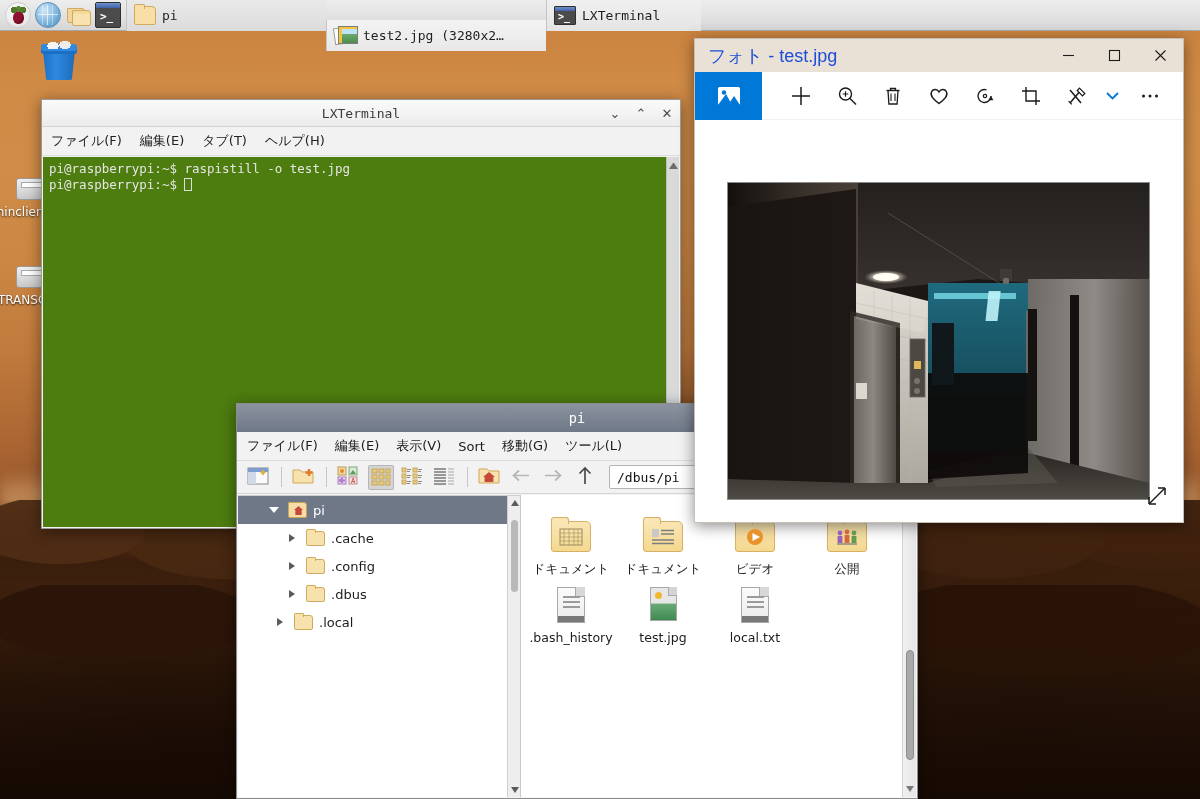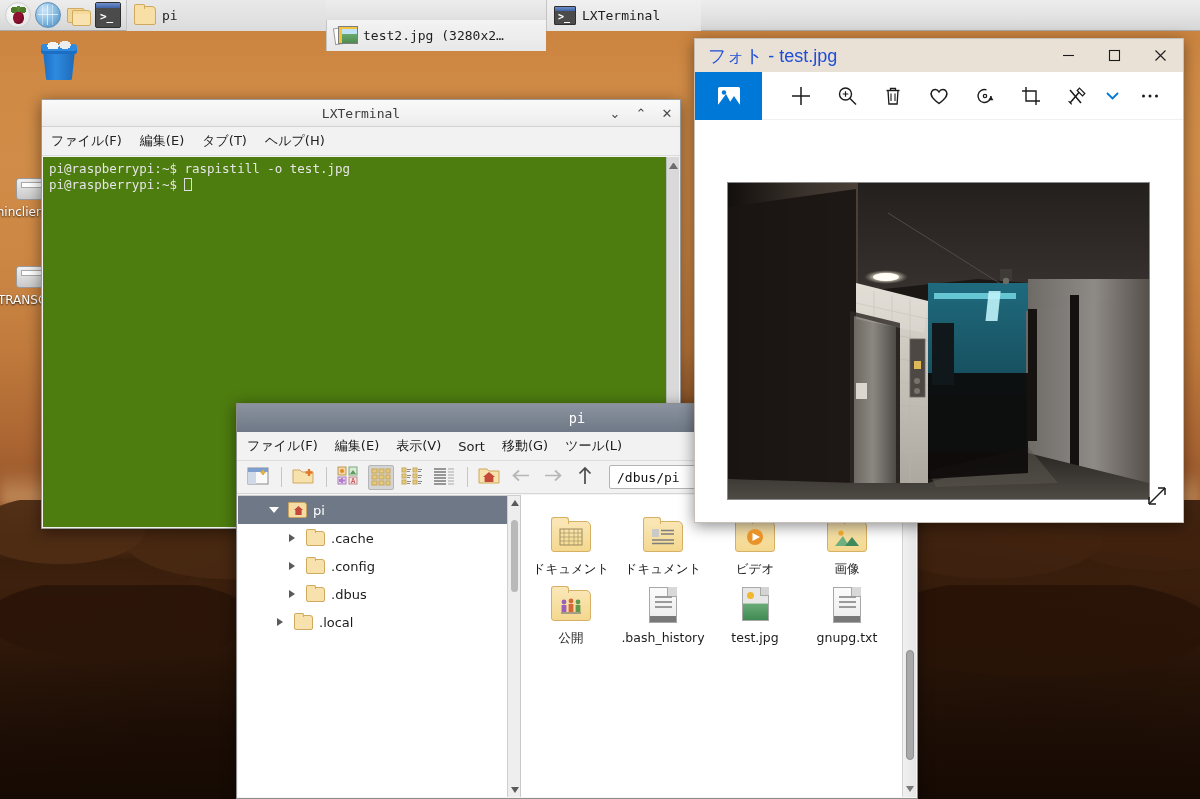--- a/index.html
+++ b/index.html
@@ -565,31 +565,20 @@
             <div class="bigfolder"></div>
             <svg class="fdeco" viewBox="0 0 24 18">
                 <circle cx="12" cy="9" r="8" fill="#e8922a"></circle>
                 <path d="M9.5 5 L17 9 L9.5 13 z" fill="#fff"></path>
               </svg>
           </div>
           <span class="nm">ビデオ</span>
         </div>
 
 
-        <div class="fitem">
-          <div class="fico">
-            <div class="bigfolder"></div>
-            <svg class="fdeco" viewBox="0 0 24 18">
-                <circle cx="6" cy="5" r="2.6" fill="#e8a12a"></circle>
-                <path d="M0 18 L8 8 L14 18 z" fill="#6fb07f"></path>
-                <path d="M10 18 L17 9 L24 18 z" fill="#3f8a5c"></path>
-              </svg>
-          </div>
-          <span class="nm">画像</span>
-        </div>
 
         <div class="fitem">
           <div class="fico">
             <div class="bigfolder"></div>
             <svg class="fdeco" viewBox="0 0 24 18">
                 <g>
                   <circle cx="5" cy="5" r="2.4" fill="#9a5fb8"></circle>
                   <rect x="2.6" y="8" width="4.8" height="7" fill="#9a5fb8"></rect>
                   <circle cx="12" cy="4" r="2.4" fill="#d4683a"></circle>
                   <rect x="9.6" y="7" width="4.8" height="8" fill="#d4683a"></rect>
@@ -615,21 +604,21 @@
             <div class="bigimg"></div>
           </div>
           <span class="nm">test.jpg</span>
         </div>
 
         <div class="fitem">
           <div class="fico">
             <div class="bigdoc"></div>
               <div class="doclines"></div>
           </div>
-          <span class="nm">gnupg.txt</span>
+          <span class="nm">local.txt</span>
         </div>
       </div>
       <div class="filescroll">
         <div class="thumb"></div>
         <div class="a-dn"></div>
       </div>
     </div>
   </div>
 </div>
 

